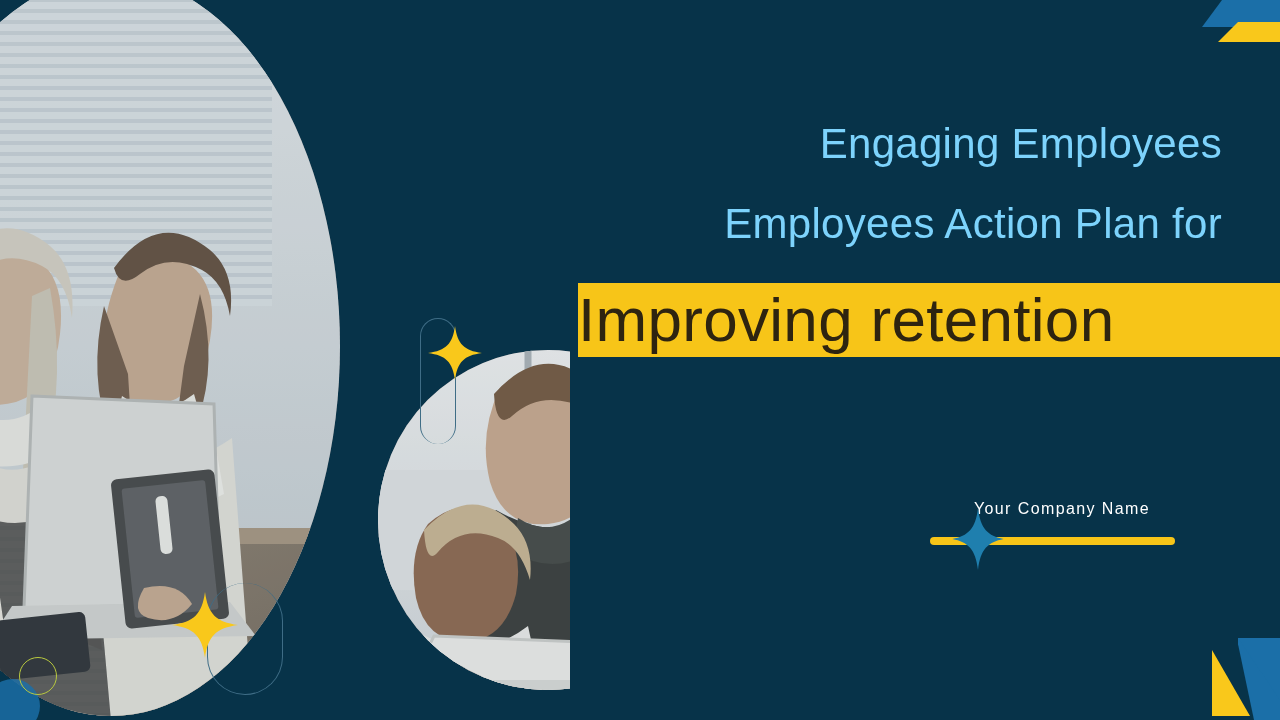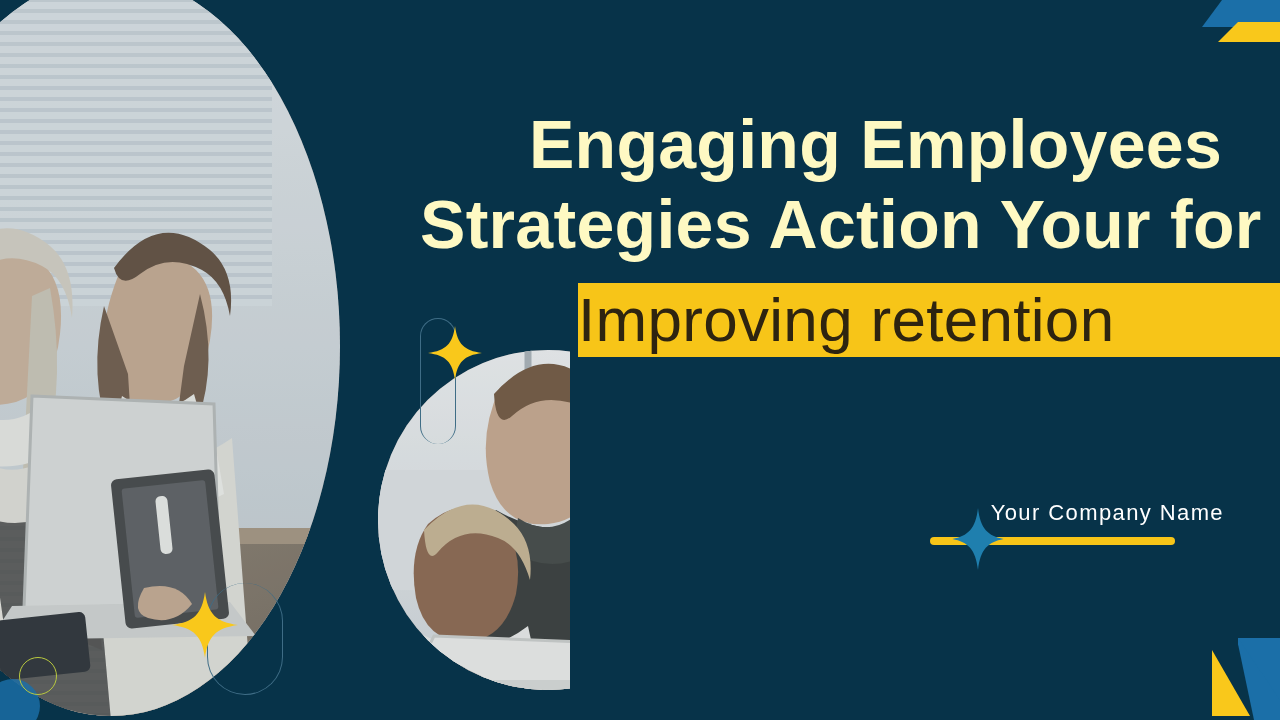--- a/index.html
+++ b/index.html
@@ -46,37 +46,37 @@
     border-radius:50%;
   }
   .photo-clip{position:absolute;left:0;top:0;width:570px;height:720px;overflow:hidden;}
 
   
   .title-wrap{
     position:absolute;left:420px;top:104px;width:802px;
     text-align:right;
   }
   .tline{
-    display:block;color:#fef9c3;font-size:68px;line-height:80px;
-    font-weight:700;letter-spacing:.3px;white-space:nowrap;
+    display:block;color:#7dd3fc;font-size:42px;line-height:80px;
+    font-weight:400;letter-spacing:.3px;white-space:nowrap;
   }
   .hl-bar{
     position:absolute;left:578px;top:283px;width:702px;height:74px;
     background:#f7c518;
   }
   .hl-text{
     position:absolute;left:578px;top:283px;width:644px;height:74px;
     color:#2e2410;font-size:62px;line-height:74px;text-align:left;
     white-space:nowrap;letter-spacing:.3px;
   }
 
   
   .company-name{
     position:absolute;left:900px;top:500px;width:324px;
-    text-align:right;color:#ffffff;font-size:22px;letter-spacing:1.4px;
+    text-align:center;color:#ffffff;font-size:16px;letter-spacing:1.4px;
   }
   .company-rule{
     position:absolute;left:930px;top:537px;width:245px;height:8px;
     background:#f7c518;border-radius:4px;
   }
   .company-star{position:absolute;left:952px;top:508px;}
 </style>
 </head>
 <body>
 
@@ -242,21 +242,21 @@
   </svg>
 
   <svg class="corner-br" viewBox="0 0 82 82">
     <path d="M14 12 L52 78 H14z" fill="#f9c81b"></path>
     <path d="M40 0 L82 0 V82 L40 6z" fill="#1b6fa8"></path>
     <path d="M40 0 L82 62 V82 H56 L40 6z" fill="#1b6fa8"></path>
   </svg>
 
   <div class="title-wrap">
     <span class="tline">Engaging Employees</span>
-    <span class="tline">Strategies Action Your for</span>
+    <span class="tline">Employees Action Plan for</span>
   </div>
 
   <div class="hl-bar"></div>
   <div class="hl-text">Improving retention</div>
 
   <div class="company-name">Your Company Name</div>
   <div class="company-rule"></div>
   <div class="spark company-star">
     <svg width="52" height="62" viewBox="0 0 66 80">
       <path d="M33 0 C36 27 46 36 66 40 C46 44 36 53 33 80 C30 53 20 44 0 40 C20 36 30 27 33 0z" fill="#1f7fae"></path>

